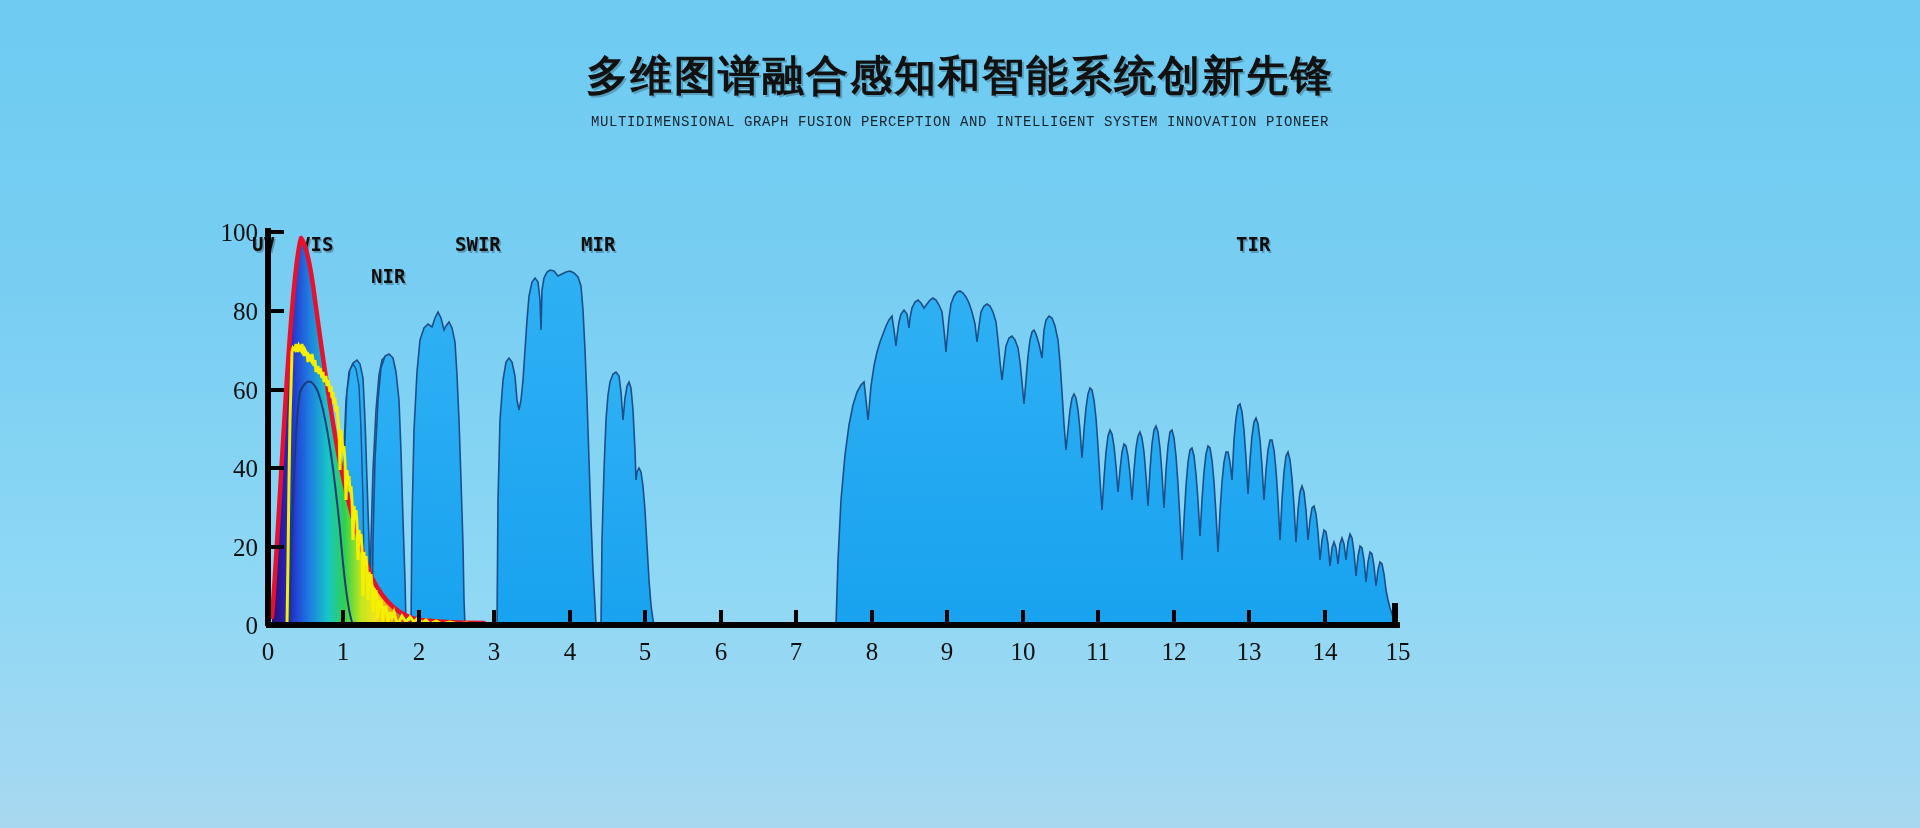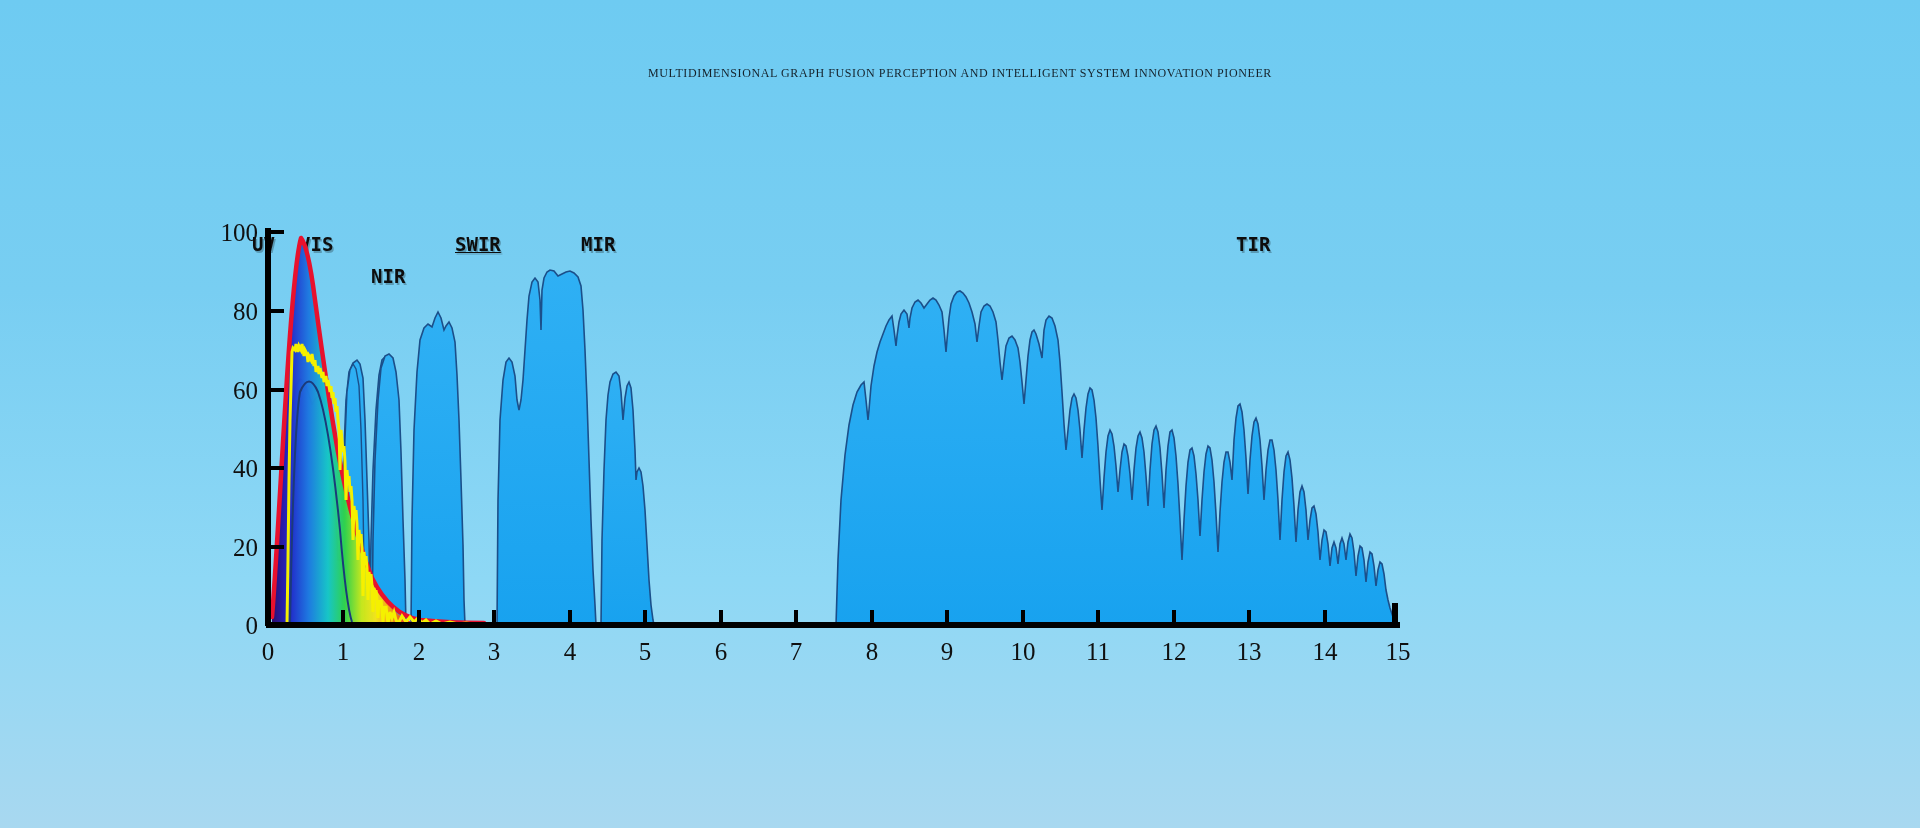--- a/index.html
+++ b/index.html
@@ -32,23 +32,23 @@
     font-weight: bold;
     font-size: 42px;
     letter-spacing: 2px;
     color: #111111;
     line-height: 1.15;
     text-shadow: 2px 2px 0 rgba(0,0,0,0.22);
     margin: 0;
   }
   #sub-title {
     margin-top: 14px;
-    font-family: Liberation Serif, serif;
+    font-family: Liberation Mono, monospace;
     font-weight: 400;
-    font-size: 12px;
+    font-size: 14px;
     letter-spacing: 0.6px;
     color: #15222b;
   }
 
   
   .band-label {
     position: absolute;
     font-family: "DejaVu Sans Mono", monospace;
     font-weight: bold;
     font-size: 19px;
@@ -75,27 +75,28 @@
     font-size: 25px;
     fill: #101010;
   }
 </style>
 </head>
 <body>
 
 <div id="stage">
 
   <div id="title-block">
+    <div id="main-title">多维图谱融合感知和智能系统创新先锋</div>
     <div id="sub-title">MULTIDIMENSIONAL GRAPH FUSION PERCEPTION AND INTELLIGENT SYSTEM INNOVATION PIONEER</div>
   </div>
 
   <div class="band-label" style="left:252px; top:233px;">UV</div>
   <div class="band-label" style="left:299px; top:233px;">VIS</div>
   <div class="band-label" style="left:371px; top:233px;margin-top:32px;">NIR</div>
-  <div class="band-label" style="left:455px; top:233px;text-decoration:underline;">SWIR</div>
+  <div class="band-label" style="left:455px; top:233px;">SWIR</div>
   <div class="band-label" style="left:581px; top:233px;">MIR</div>
   <div class="band-label" style="left:1236px; top:233px;">TIR</div>
 
   <svg id="plot" viewBox="0 0 1920 828">
     <defs>
 
       <linearGradient id="rainbowGrad" x1="0" y1="0" x2="1" y2="0">
         <stop offset="0%" stop-color="#2b0a6b"></stop>
         <stop offset="12%" stop-color="#2222c8"></stop>
         <stop offset="26%" stop-color="#1e78e0"></stop>

